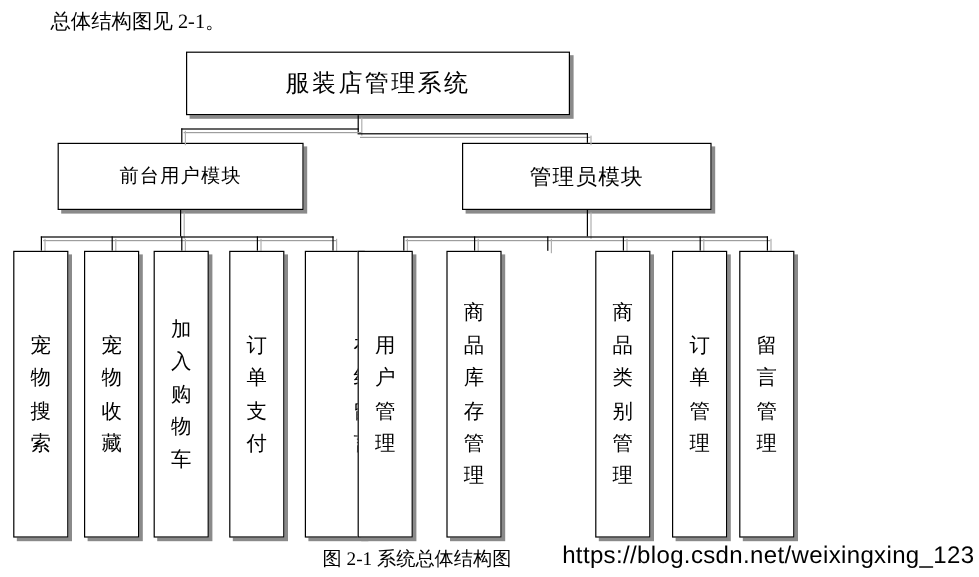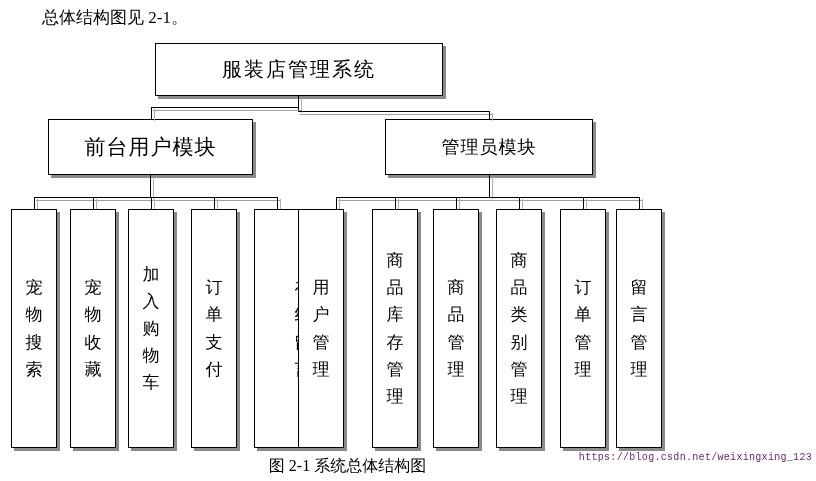--- a/index.html
+++ b/index.html
@@ -21,22 +21,22 @@
   .box {
     position: absolute;
     background: #ffffff;
     border: 1px solid #000000;
     box-shadow: 3px 3px 0 #8a8a8a;
     display: flex;
     align-items: center;
     justify-content: center;
     box-sizing: border-box;
   }
-  .root-box  { left: 155px; top: 43px;  width: 288px; height: 53px; font-size: 20px; letter-spacing: 2px; }
-  .mod-left  { left: 48px;  top: 119px; width: 205px; height: 56px; font-size: 21px; letter-spacing: 1px; }
+  .root-box  { left: 155px; top: 43px;  width: 320px; height: 53px; font-size: 20px; letter-spacing: 2px; }
+  .mod-left  { left: 48px;  top: 119px; width: 205px; height: 56px; font-size: 16px; letter-spacing: 1px; }
   .mod-right { left: 385px; top: 119px; width: 208px; height: 56px; font-size: 18px; letter-spacing: 1px; }
   .leaf {
     position: absolute;
     top: 209px;
     width: 46px;
     height: 239px;
     background: #ffffff;
     border: 1px solid #000000;
     box-shadow: 3px 3px 0 #8a8a8a;
     display: flex;
@@ -68,23 +68,23 @@
     position: absolute;
     left: 240px; top: 456px;
     width: 215px;
     text-align: center;
     font-size: 16px;
     white-space: nowrap;
   }
   .watermark {
     position: absolute;
     right: 4px; top: 452px;
-    font-family: Liberation Mono, monospace;
-    font-size: 10px;
-    color: #701a75;
+    font-family: Liberation Sans, sans-serif;
+    font-size: 20px;
+    color: #000000;
     letter-spacing: 0.3px;
     white-space: nowrap;
   }
 </style>
 </head>
 <body>
 
 <div class="canvas">
 
   <p class="intro">总体结构图见 2-1。</p>
@@ -138,23 +138,20 @@
   <div class="leaf" style="left:254px;padding-left:48px;">
     <div class="vtext">在线留言</div>
   </div>
 
   <div class="leaf" style="left:298px;">
     <div class="vtext">用户管理</div>
   </div>
   <div class="leaf" style="left:372px;">
     <div class="vtext">商品库存管理</div>
   </div>
-  <div class="leaf" style="left:433px;">
-    <div class="vtext">商品管理</div>
-  </div>
   <div class="leaf" style="left:496px;">
     <div class="vtext">商品类别管理</div>
   </div>
   <div class="leaf" style="left:560px;">
     <div class="vtext">订单管理</div>
   </div>
   <div class="leaf" style="left:616px;">
     <div class="vtext">留言管理</div>
   </div>
 

